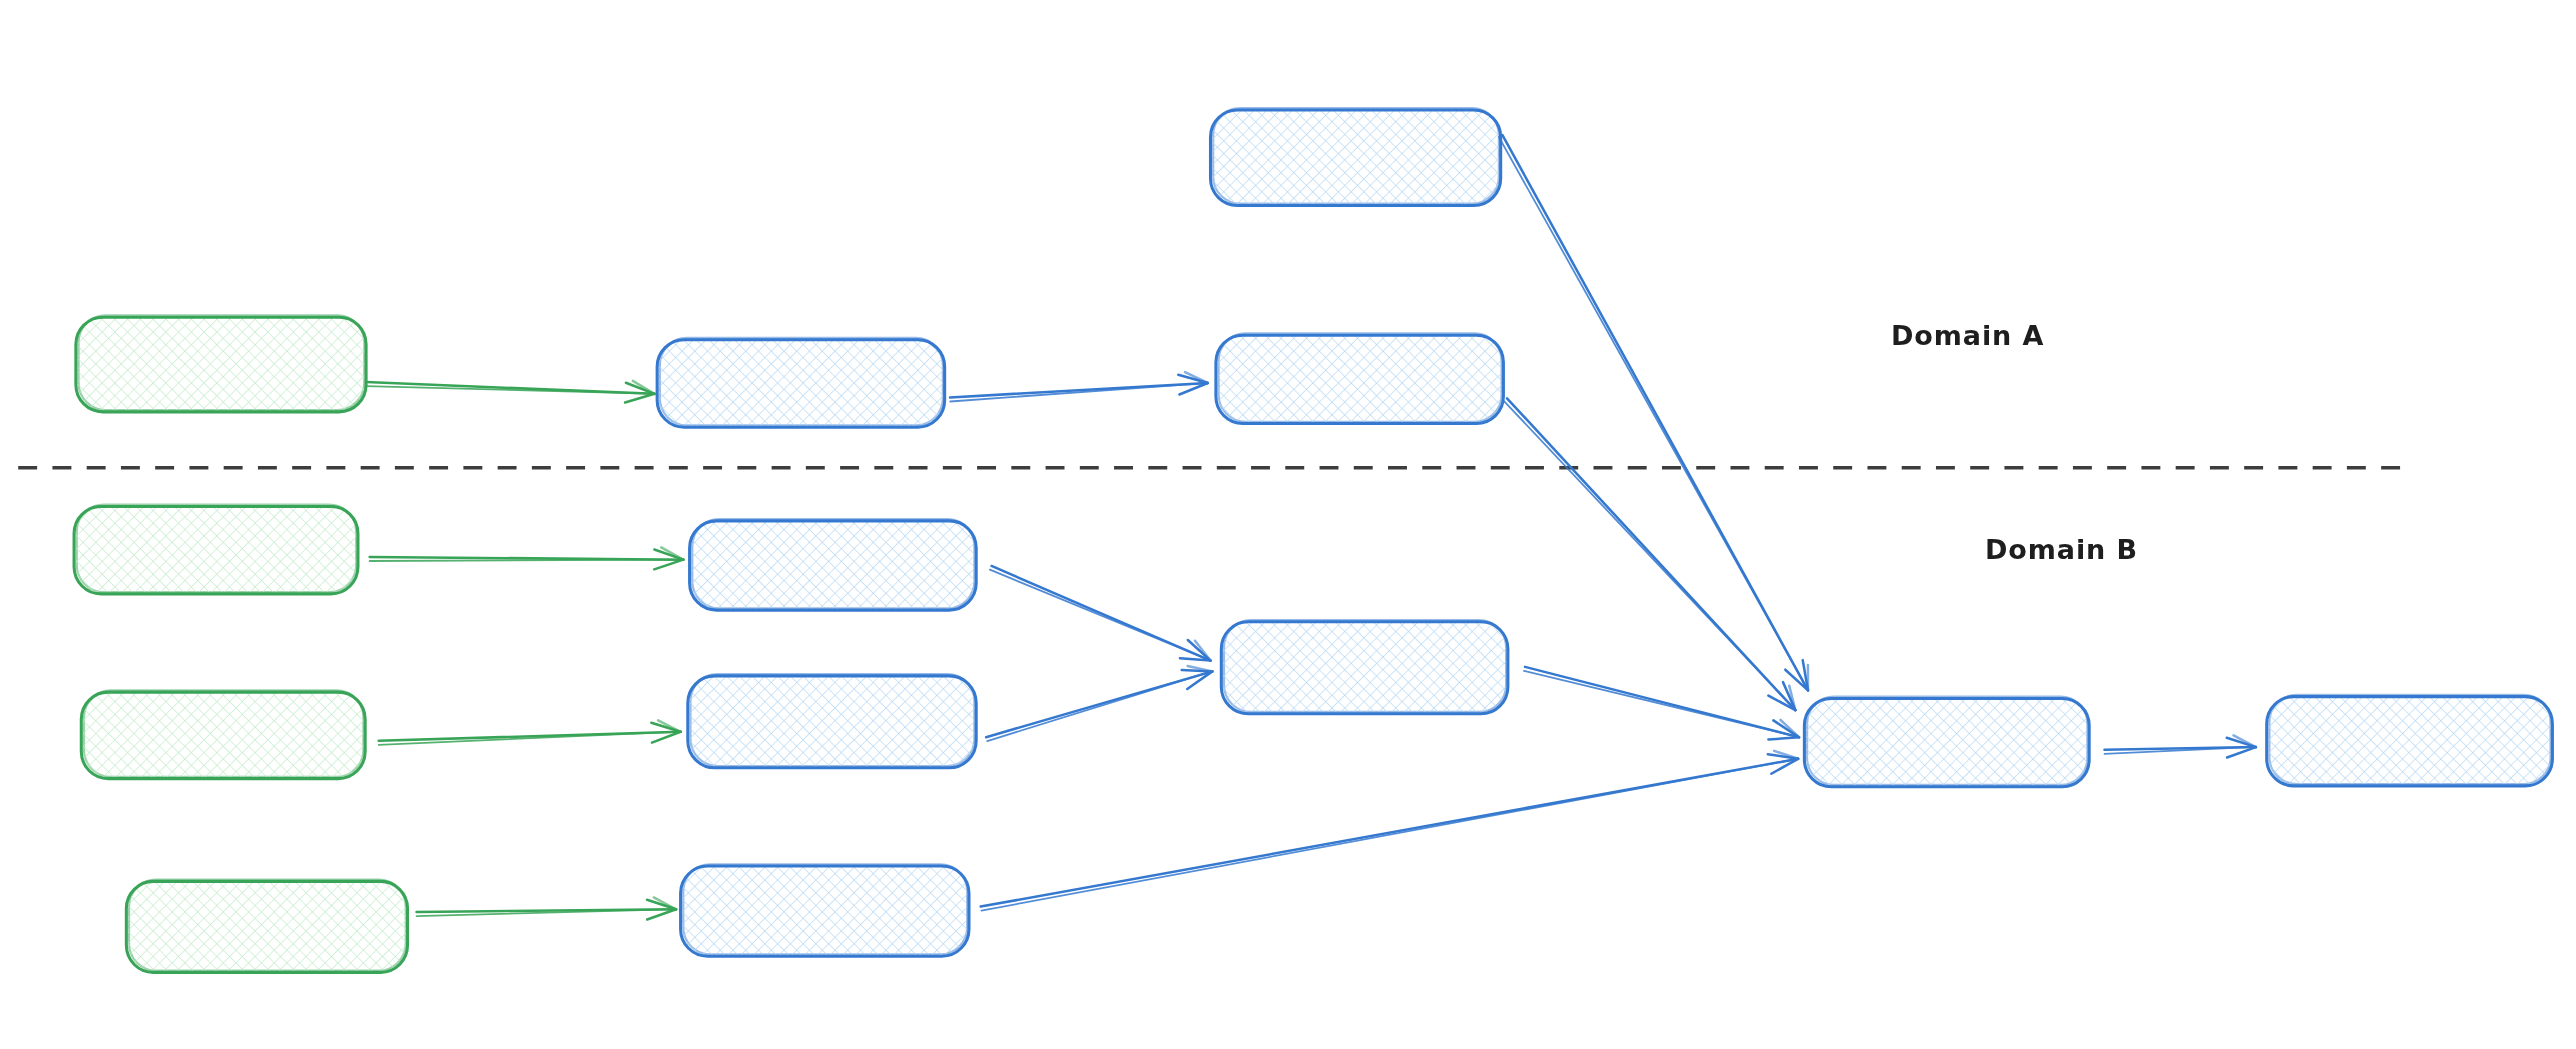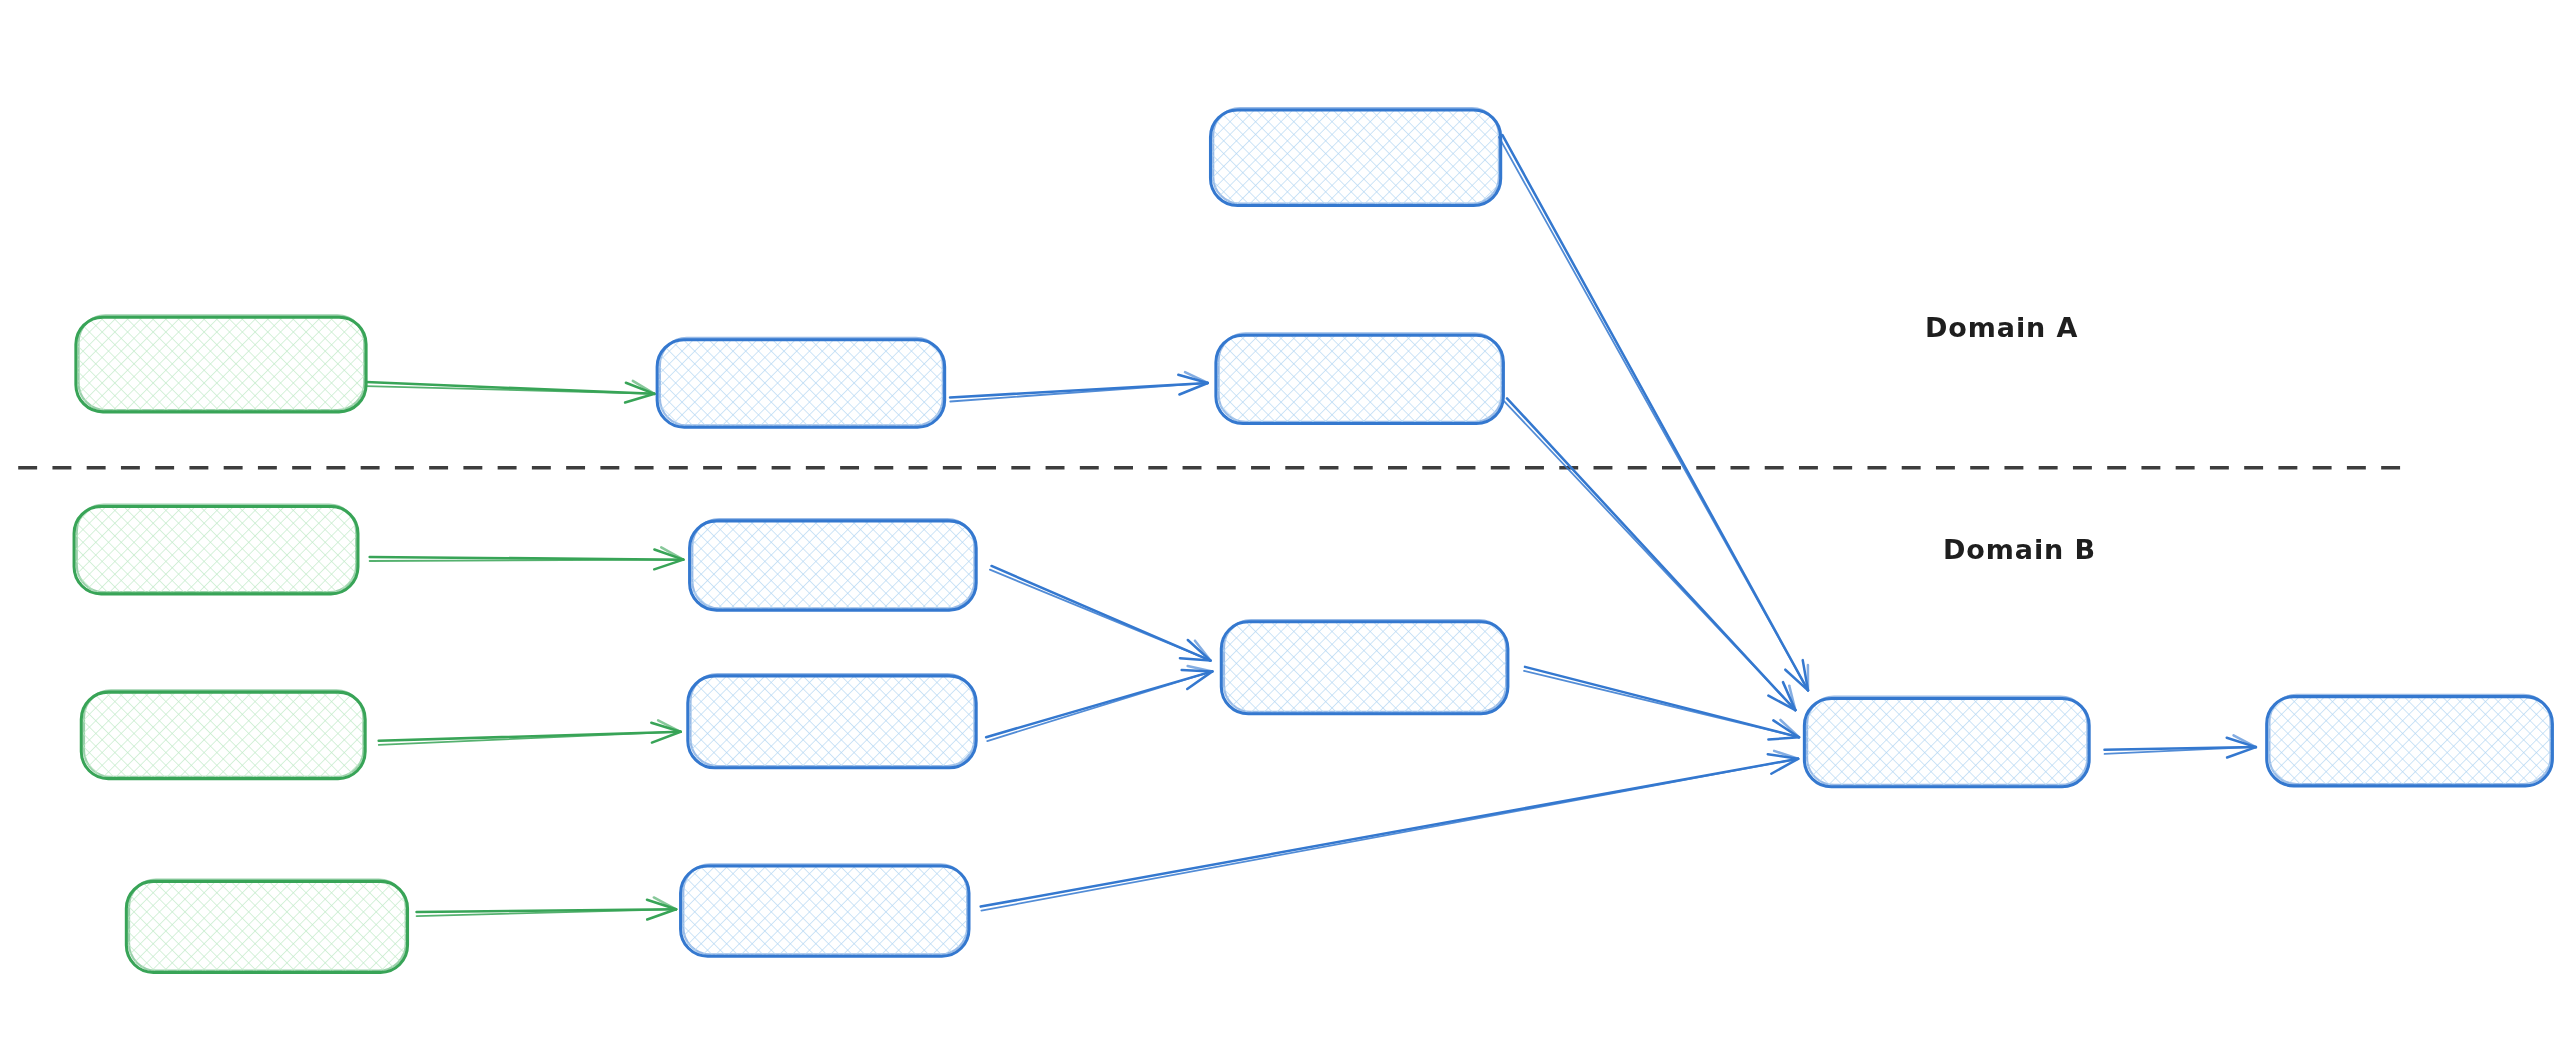--- a/index.html
+++ b/index.html
@@ -172,16 +172,16 @@
       <g>
         <rect x="2005" y="773" width="311" height="98" rx="30" class="echo-blue"></rect>
         <rect x="2002" y="775" width="316" height="98" rx="30" class="node-blue"></rect>
       </g>
       <g>
         <rect x="2518" y="771" width="312" height="99" rx="30" class="echo-blue"></rect>
         <rect x="2515" y="773" width="317" height="99" rx="30" class="node-blue"></rect>
       </g>
     </svg>
 
-  <div class="label" style="left: 1891px; top: 312px; margin-left: 34px;">Domain A</div>
-  <div class="label" style="left: 1943px; top: 534px;">Domain B</div>
+  <div class="label" style="left: 1891px; top: 320px;">Domain A</div>
+  <div class="label" style="left: 1985px; top: 534px;">Domain B</div>
 </div>
 
 
 </body></html>

